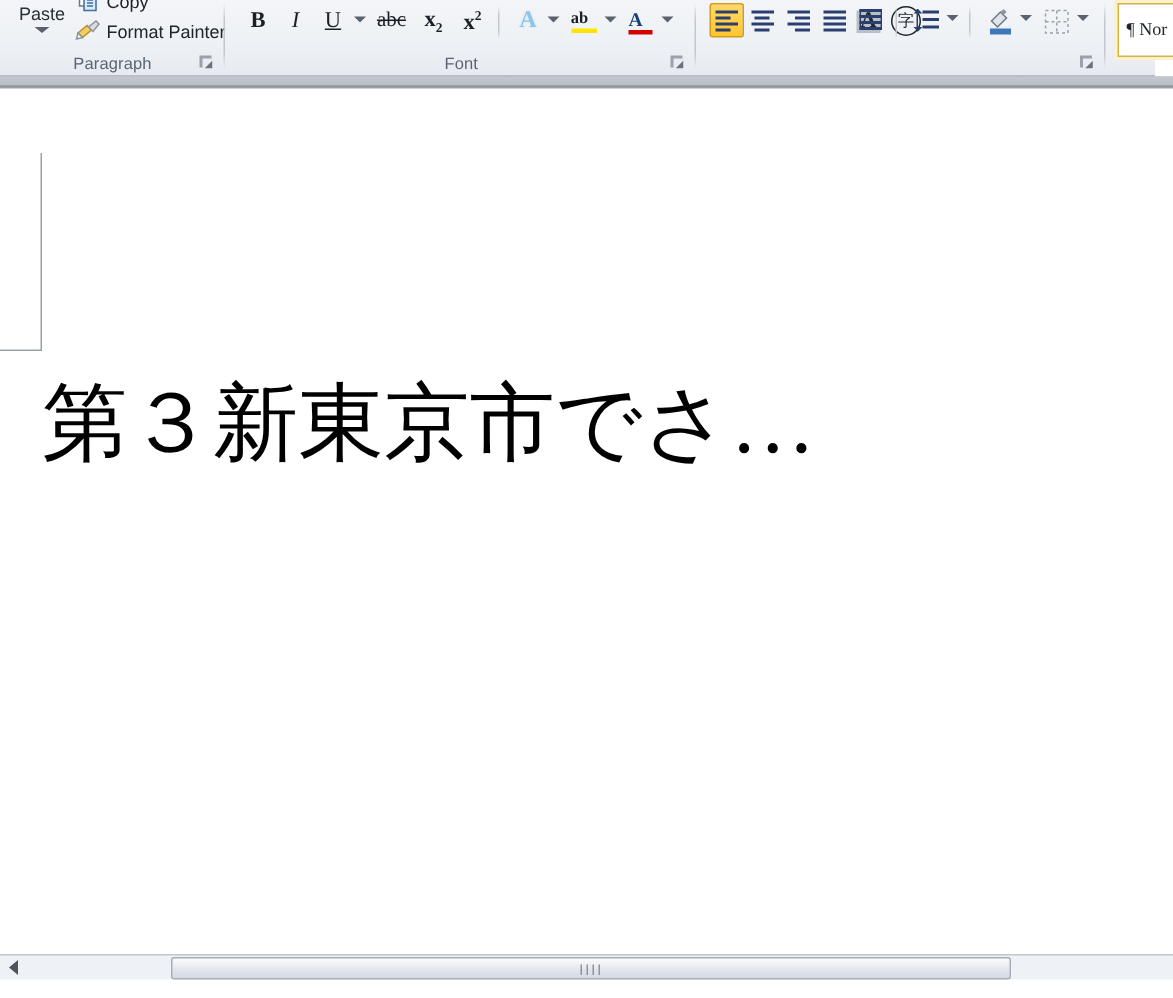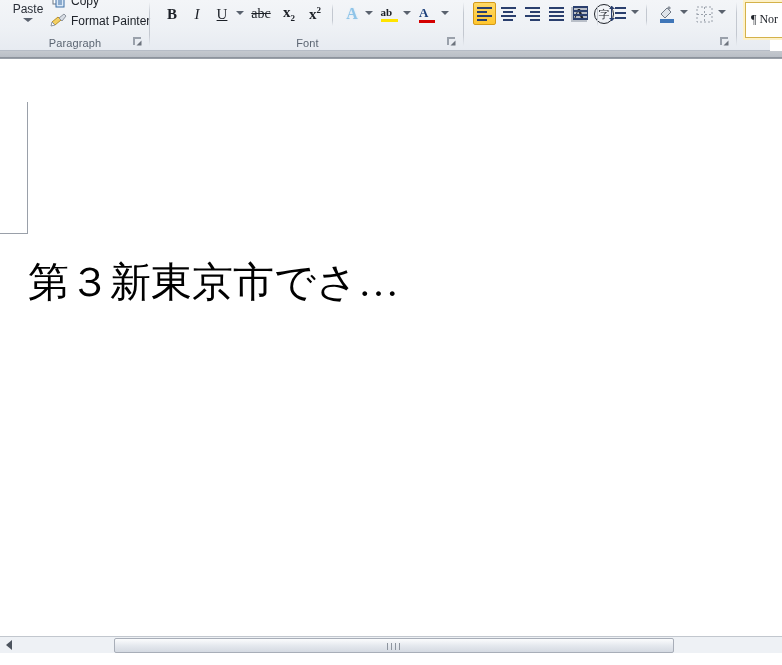--- a/index.html
+++ b/index.html
@@ -161,21 +161,21 @@
   }
   .margin-rule-foot {
     position: absolute; left: 0px; top: 174px;
     width: 28px; height: 1px;
     background: #9aa0a9;
   }
   .doc-text {
     position: absolute; left: 28px; top: 190px;
     width: 740px;
     font-family: "Liberation Serif", serif;
-    font-size: 41px;
+    font-size: 57px;
     line-height: 67px;
     color: #000000;
     letter-spacing: 0px;
   }
   .para { margin: 0; }
   .para-gap { height: 67px; }
   .sel {
     background: #a8cbe8;
     box-decoration-break: clone;
     -webkit-box-decoration-break: clone;

